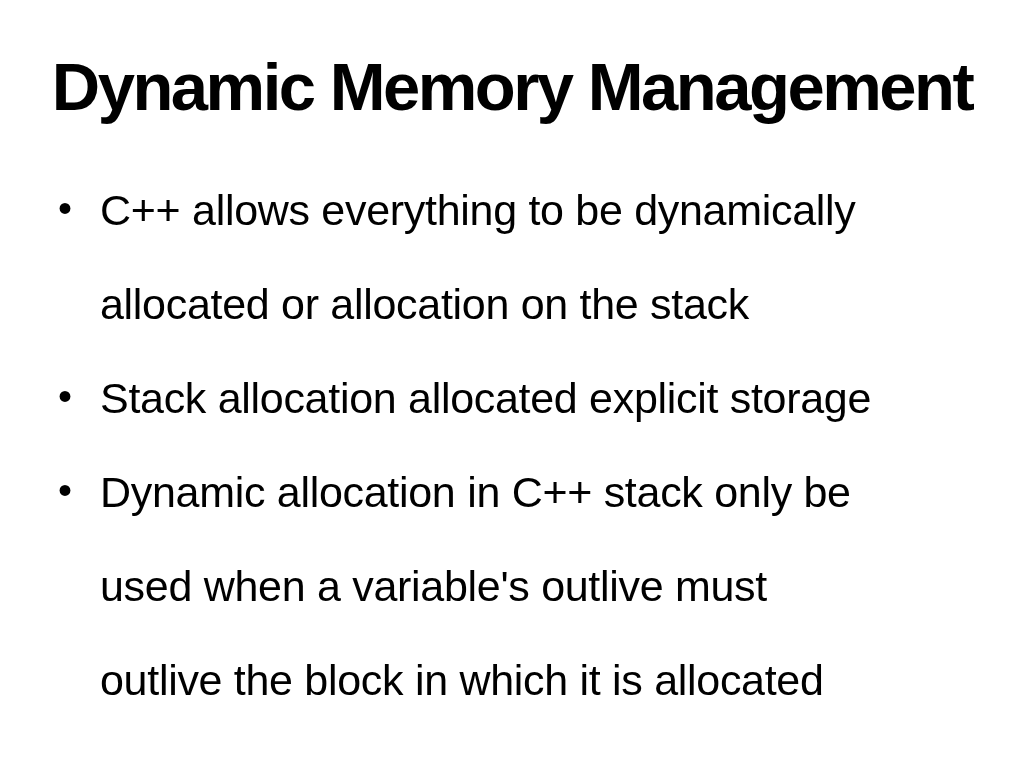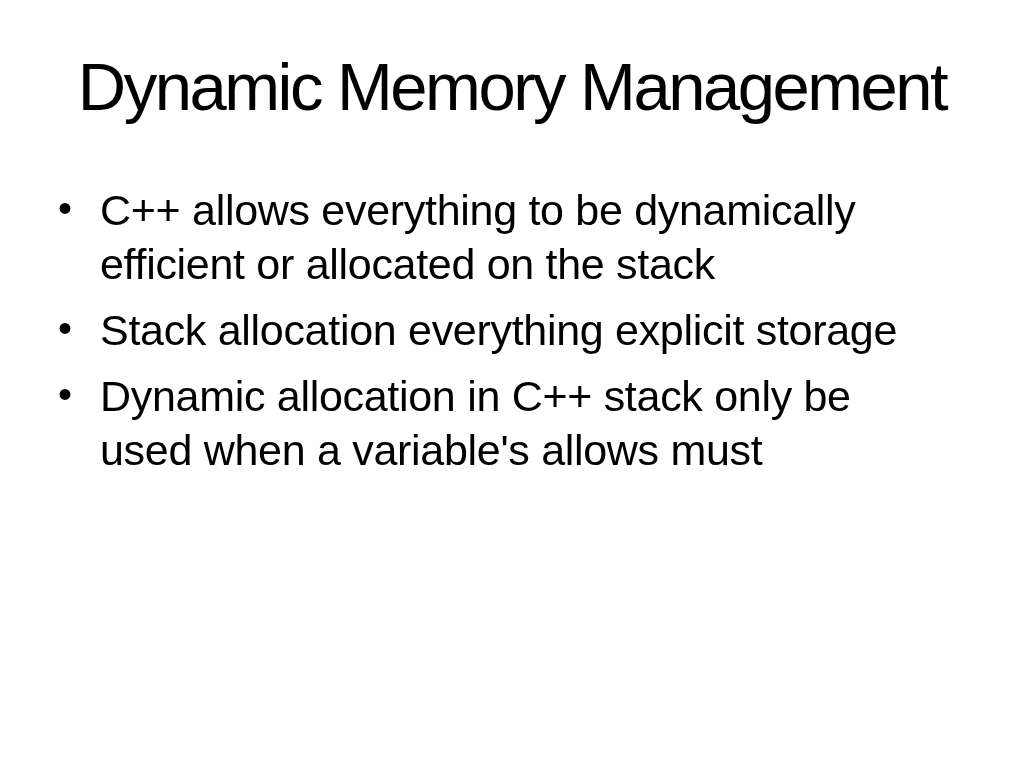--- a/index.html
+++ b/index.html
@@ -14,21 +14,21 @@
     background: #ffffff;
     color: #000000;
     font-family: "Liberation Sans", sans-serif;
     overflow: hidden;
   }
   .slide-title {
     margin: 0;
     padding-top: 47px;
     text-align: center;
     font-size: 67px;
-    font-weight: 400;
+    font-weight: 700;
     line-height: 1.18;
     letter-spacing: -2.5px;
     white-space: nowrap;
   }
   .bullet-list {
     list-style: none;
     margin: 57px 40px 0 58px;
     padding: 0;
   }
   .bullet-item {
@@ -45,43 +45,45 @@
     position: absolute;
     left: 0;
     top: -2px;
     width: 42px;
     font-size: 40px;
     line-height: 54px;
     text-align: left;
   }
   .bullet-line {
     white-space: nowrap;
+    margin-top: 40px;
   }
 </style>
 </head>
 <body>
 
 <div class="slide">
 
   <h1 class="slide-title">Dynamic Memory Management</h1>
 
   <ul class="bullet-list">
 
     <li class="bullet-item">
       <span class="bullet-glyph">•</span>
       <div class="bullet-line">C++ allows everything to be dynamically</div>
-      <div class="bullet-line">efficient or allocated on the stack</div>
+      <div class="bullet-line">allocated or allocation on the stack</div>
     </li>
 
     <li class="bullet-item">
       <span class="bullet-glyph">•</span>
-      <div class="bullet-line">Stack allocation everything explicit storage</div>
+      <div class="bullet-line">Stack allocation allocated explicit storage</div>
     </li>
 
     <li class="bullet-item">
       <span class="bullet-glyph">•</span>
       <div class="bullet-line">Dynamic allocation in C++ stack only be</div>
-      <div class="bullet-line">used when a variable's allows must</div>
+      <div class="bullet-line">used when a variable's outlive must</div>
+      <div class="bullet-line">outlive the block in which it is allocated</div>
     </li>
 
   </ul>
 
 </div>
 
 </body></html>

